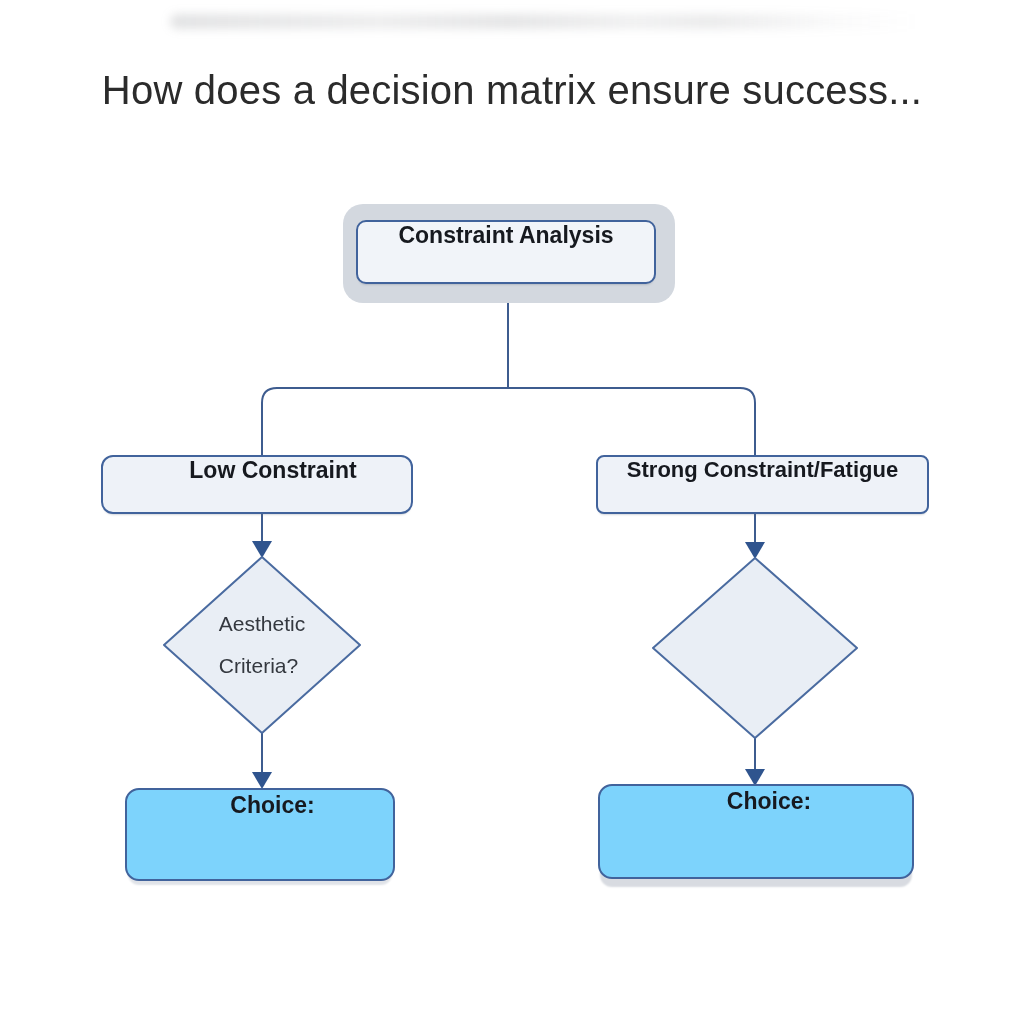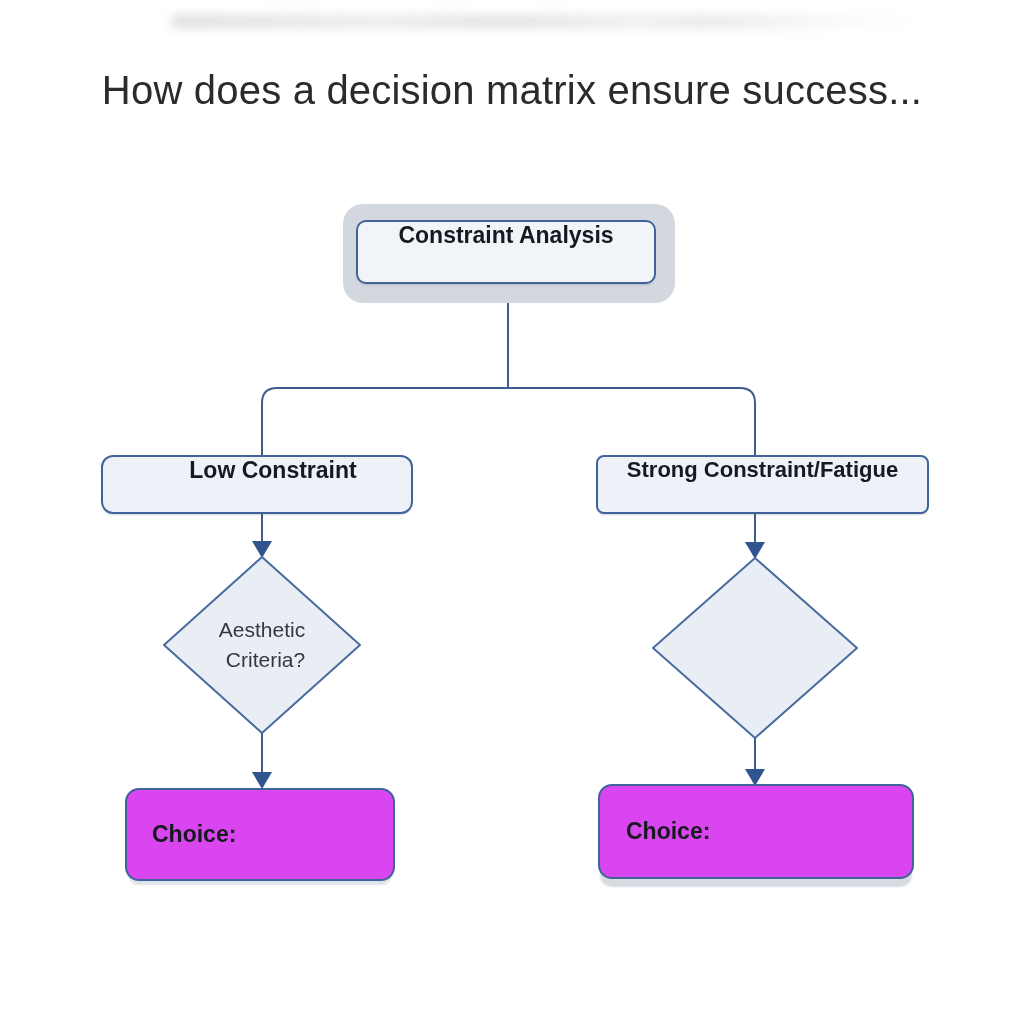--- a/index.html
+++ b/index.html
@@ -26,28 +26,28 @@
   .node{
     position:absolute;box-sizing:border-box;border:2px solid #41639c;background:#eef2f8;
     display:flex;align-items:flex-start;justify-content:center;
     color:#16191f;font-weight:700;
     box-shadow:0 3px 2px -2px rgba(100,110,125,.28);
   }
   .node-root{left:356px;top:220px;width:300px;height:64px;border-radius:10px;font-size:23px;background:#f1f4f9;}
   .node-cond-left{left:101px;top:455px;width:312px;height:59px;border-radius:12px;font-size:23px;padding-left:32px;}
   .node-cond-right{left:596px;top:455px;width:333px;height:59px;border-radius:8px;font-size:22px;}
   .diamond-label{
-    position:absolute;display:flex;align-items:center;justify-content:center;text-align:right;
-    color:#34383f;font-size:21px;line-height:30px;white-space:pre-line;font-weight:400;
+    position:absolute;display:flex;align-items:center;justify-content:center;text-align:left;
+    color:#34383f;font-size:21px;line-height:42px;white-space:pre-line;font-weight:400;
   }
   .diamond-label-left{left:172px;top:595px;width:180px;height:100px;}
   .diamond-label-right{left:663px;top:600px;width:184px;height:100px;}
   .node-choice{
-    flex-direction:column;align-items:flex-start;justify-content:center;
-    border-radius:14px;font-weight:400;background:#d946ef;
+    flex-direction:row;align-items:flex-start;justify-content:center;
+    border-radius:14px;font-weight:400;background:#7dd3fc;
   }
   .node-choice-left{left:125px;top:788px;width:270px;height:93px;padding-left:25px;
     box-shadow:0 7px 2px -3px #e0e3e8;}
   .node-choice-right{left:598px;top:784px;width:316px;height:95px;padding-left:26px;
     box-shadow:0 10px 2px -2px #d8dbe1;}
   .choice-title{font-weight:700;font-size:23px;color:#16191f;line-height:31px;}
   .choice-value{font-weight:400;font-size:22px;color:#2e3238;line-height:31px;}
 </style>
 </head>
 <body>

